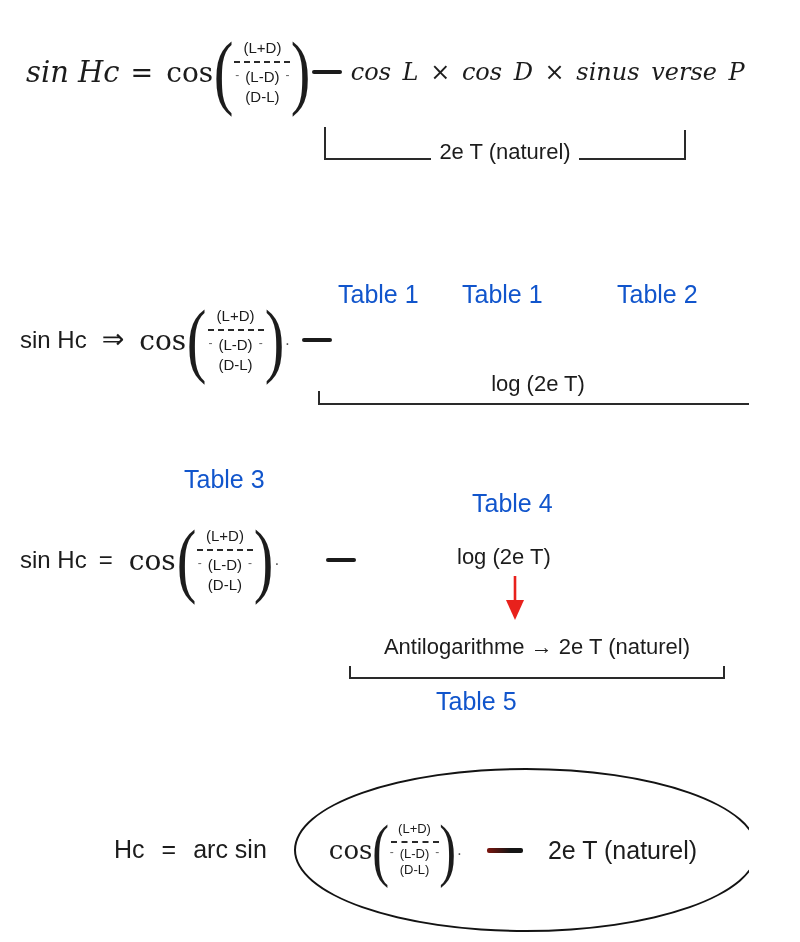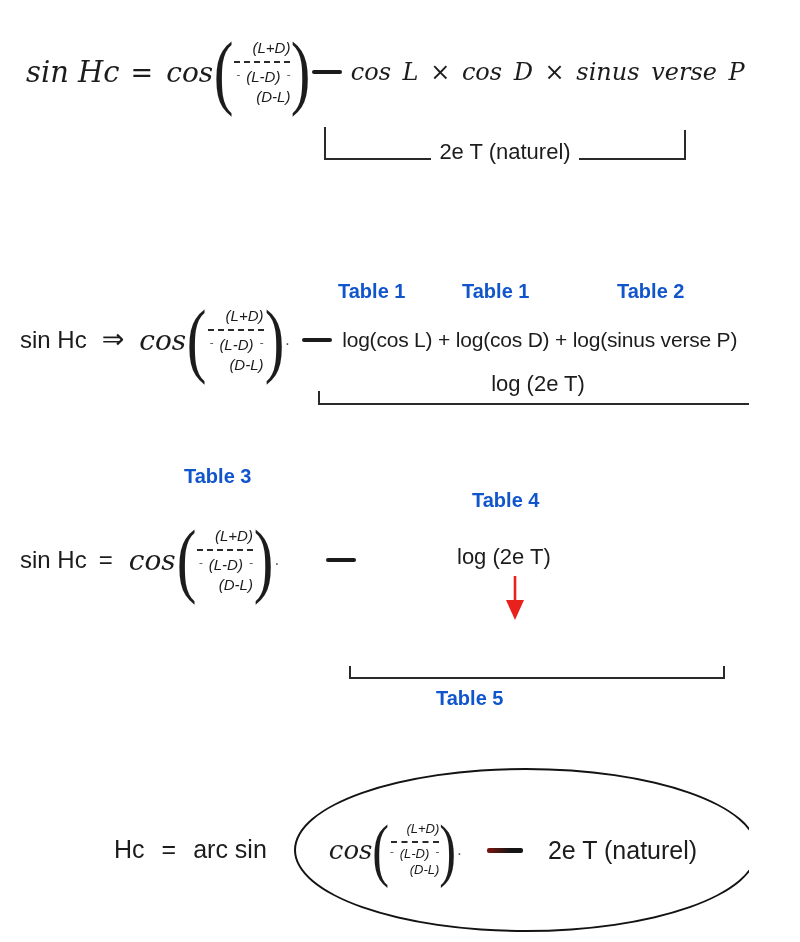--- a/index.html
+++ b/index.html
@@ -8,47 +8,47 @@
     position:relative; width:749px; height:942px; background:#ffffff;
     font-family:"Liberation Sans", sans-serif; color:#1c1c1c; overflow:hidden;
   }
   
   .fline { position:absolute; display:flex; align-items:center; }
   .serif-it { font-family:"DejaVu Serif", serif; font-style:italic; }
   .sans { font-family:"Liberation Sans", sans-serif; }
 
   
   .fterm { display:inline-flex; align-items:center; }
-  .fterm .cosword { font-family:"DejaVu Serif", serif; font-style:italic; font-size:28px; margin-right:2px; }
+  .fterm .cosword { font-family:"DejaVu Serif", serif; font-size:28px; margin-right:2px; }
   .paren {
     font-family:"Liberation Serif", serif; font-weight:400; font-size:82px;
     line-height:0.92; display:inline-block; transform:scaleX(0.72); margin:0 -5px;
     color:#1c1c1c;
   }
   .fstack {
-    display:inline-flex; flex-direction:column; align-items:flex-end;
+    display:inline-flex; flex-direction:column; align-items:center;
     font-family:"Liberation Sans", sans-serif; font-size:15px; line-height:1.3;
-    color:#1b1b1b; padding:0 2px;font-style:italic;
+    color:#1b1b1b; padding:0 2px;
   }
   .fdash { width:56px; border-top:2.5px dashed #2a2a2a; margin:4px 0 4px; }
   .fmid { display:inline-flex; align-items:center; gap:6px; }
   .smark { font-size:12px; color:#666; transform:translateY(-1px); }
   .afterdot { font-size:16px; color:#555; margin-left:2px; transform:translateY(4px); }
 
   .fterm.sm .cosword { font-size:26px; }
   .fterm.sm .paren { font-size:70px; }
   .fterm.sm .fstack { font-size:13px; line-height:1.3; }
   .fterm.sm .fdash { width:48px; margin:3px 0; }
 
   
   .minus { width:30px; height:4.5px; background:#1b1b1b; border-radius:2px; flex:0 0 auto; }
   .minus.red { width:36px; height:5px; background:linear-gradient(90deg,#7c150e,#151515 65%); }
 
   
-  .tbl { position:absolute; font-size:20px; font-weight:700; }
+  .tbl { position:absolute; font-size:25px; font-weight:400; }
 
   
   .brk1 { position:absolute; display:flex; align-items:flex-end; }
   .brk1 .tick { width:2.2px; height:33px; background:#2a2a2a; }
   .brk1 .seg { flex:1; height:2.2px; background:#2a2a2a; }
   .brk1 .lbl { font-size:22px; margin:0 8px; transform:translateY(5px); white-space:nowrap; }
 
   
   .brk2 { position:absolute; }
   .brk2 .lbl { position:absolute; left:0; right:0; top:0; text-align:center; font-size:22px; white-space:nowrap; }
@@ -139,21 +139,20 @@
           <span class="smark">-</span>
           <span>(L-D)</span>
           <span class="smark">-</span>
         </span>
         <span>(D-L)</span>
       </span>
       <span class="paren">)</span>
       <span class="afterdot">·</span>
     </span>
     <span class="minus row2-minus"></span>
-    <span class="sans row2-rhs">log(cos L) + log(cos D) + log(sinus verse P)</span>
   </div>
 
   <div class="brk2" style="top:371px; left:318px; width:440px; height:34px;">
     <span class="lbl">log (2e T)</span>
     <span class="line"></span>
     <span class="tick l" style="height:14px"></span>
     <span class="tick r" style="height:14px"></span>
   </div>
 
   <span class="tbl" style="left:184px; top:465px; color:#1155cc">Table 3</span>
@@ -182,20 +181,21 @@
 
   <span class="tbl" style="left:472px; top:489px; color:#1155cc">Table 4</span>
   <span class="loglbl" style="left:457px; top:544px;">log (2e T)</span>
 
   <svg class="arrow-svg" width="22" height="48" viewBox="0 0 22 48">
     <line x1="11" y1="2" x2="11" y2="28" stroke="#e8211c" stroke-width="2.6"></line>
     <polygon points="2,26 20,26 11,46" fill="#e8211c"></polygon>
   </svg>
 
   <div class="brk2" style="top:634px; left:349px; width:376px; height:45px;">
+    <span class="lbl">Antilogarithme → 2e T (naturel)</span>
     <span class="line"></span>
     <span class="tick l" style="height:13px"></span>
     <span class="tick r" style="height:13px"></span>
   </div>
 
   <span class="tbl" style="left:436px; top:687px; color:#1155cc">Table 5</span>
 
   <div class="fline row4-lhs-line">
     <span class="sans w">Hc</span>
     <span class="sans w row4-eq">=</span>

